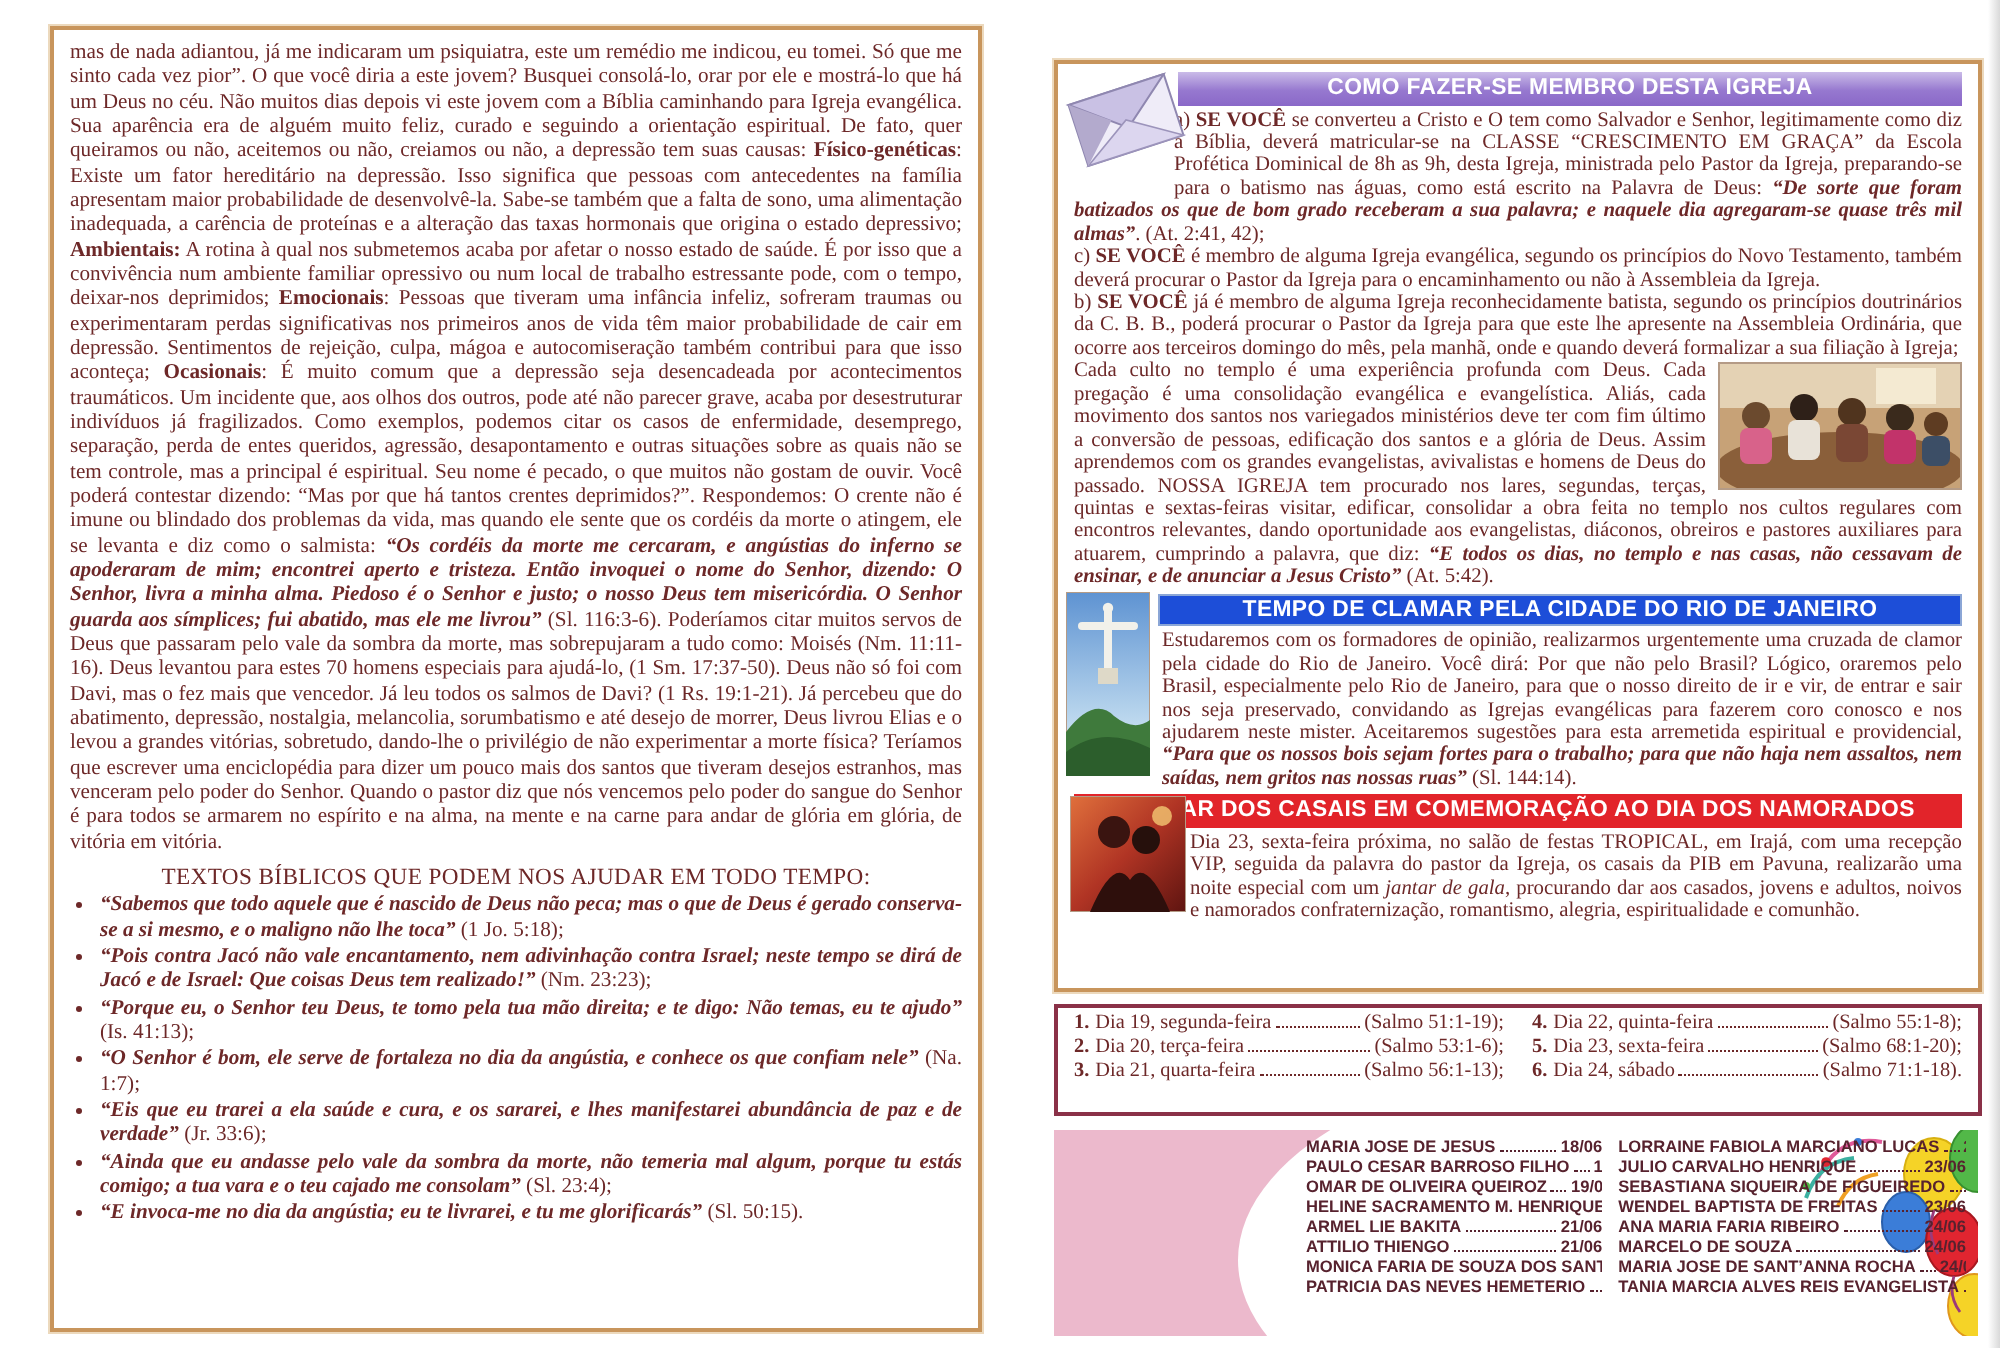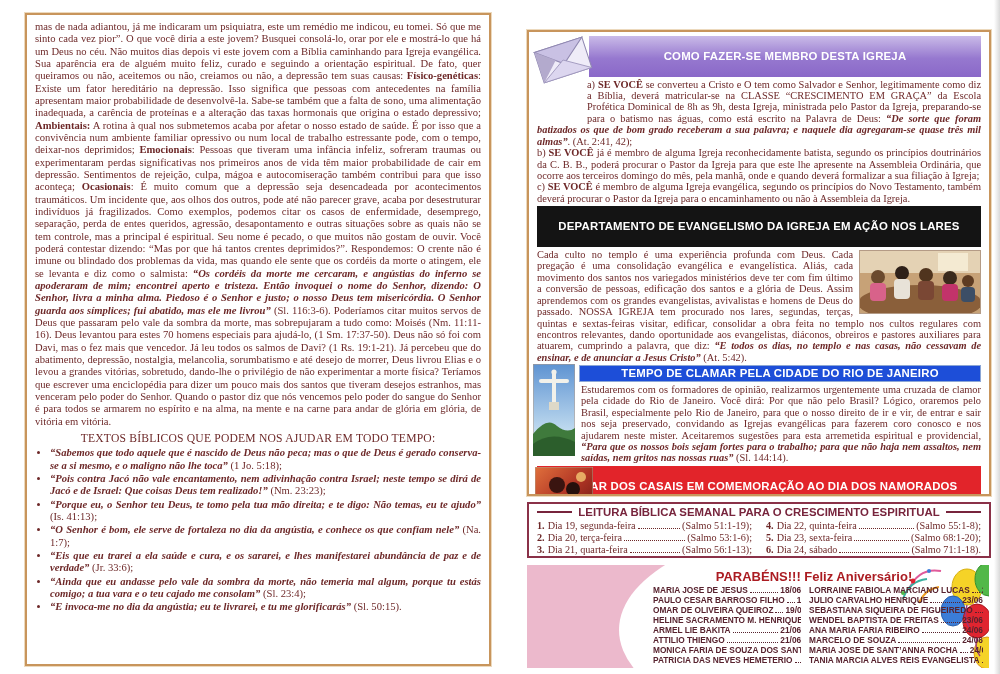--- a/index.html
+++ b/index.html
@@ -17,21 +17,21 @@
   .texts-heading{text-align:center;font-size:11.6px;letter-spacing:.2px;margin:4px 0 2px;}
   ul.verses{margin:0;padding-left:15px;}
   ul.verses li{margin-bottom:1px;}
 
   
   #main-box{position:absolute;left:527px;top:30px;width:444px;height:460px;
     border:2px solid #c8955c;outline:1px solid #ecd9bd;padding:2px 8px 0 8px;
     color:#6d2828;font-size:10.4px;line-height:1.1;text-align:justify;overflow:hidden;}
   #main-box p{margin:0;}
   .bar{font-family:"Liberation Sans",sans-serif;font-weight:bold;font-size:11.4px;
-    color:#ffffff;text-align:center;padding:14px 0;margin:2px 0 2px 0;letter-spacing:.2px;}
+    color:#ffffff;text-align:center;padding:2px 0;margin:2px 0 2px 0;letter-spacing:.2px;}
   .bar-purple{background:linear-gradient(180deg,#cabbe8 0%,#9678cf 55%,#8a68c8 100%);
     margin-left:52px;}
   .bar-black{background:#141414;}
   .bar-blue{background:#1d4ed8;border:1px solid #8ba6d6;margin-left:42px;padding:1px 0;}
   .bar-red{background:#e2242a;}
   .spacer-env{float:left;width:50px;height:38px;}
   .spacer-statue{float:left;width:44px;height:74px;}
   .spacer-couple{float:left;width:58px;height:58px;}
   #envelope-art{position:absolute;left:-7px;top:-6px;}
   .section{position:relative;}
@@ -99,26 +99,25 @@
     <svg id="envelope-art" width="66" height="58" viewBox="0 0 66 58">
       <g transform="rotate(-18 33 30)">
         <rect x="8" y="14" width="50" height="32" fill="#efecf8" stroke="#8f87b0" stroke-width="1"></rect>
         <polygon points="8,14 58,14 33,34" fill="#c9c1e4" stroke="#8f87b0" stroke-width="1"></polygon>
         <polygon points="8,46 33,30 58,46" fill="#dcd6ef" stroke="#9c94bb" stroke-width="0.8"></polygon>
         <polygon points="8,14 26,28 8,46" fill="#b3aacd"></polygon>
       </g>
     </svg>
     <div class="bar bar-purple">COMO FAZER-SE MEMBRO DESTA IGREJA</div>
     <p><span class="spacer-env"></span><span><span>a) </span><span class="b">SE VOCÊ</span><span> se converteu a Cristo e O tem como Salvador e Senhor, legitimamente como diz a Bíblia, deverá matricular-se na CLASSE “CRESCIMENTO EM GRAÇA” da Escola Profética Dominical de 8h as 9h, desta Igreja, ministrada pelo Pastor da Igreja, preparando-se para o batismo nas águas, como está escrito na Palavra de Deus: </span><span class="bi">“De sorte que foram batizados os que de bom grado receberam a sua palavra; e naquele dia agregaram-se quase três mil almas”</span><span>. (At. 2:41, 42);</span></span></p>
+    <p><span>c) </span><span class="b">SE VOCÊ</span><span> é membro de alguma Igreja evangélica, segundo os princípios do Novo Testamento, também deverá procurar o Pastor da Igreja para o encaminhamento ou não à Assembleia da Igreja.</span></p>
     <p><span>b) </span><span class="b">SE VOCÊ</span><span> já é membro de alguma Igreja reconhecidamente batista, segundo os princípios doutrinários da C. B. B., poderá procurar o Pastor da Igreja para que este lhe apresente na Assembleia Ordinária, que ocorre aos terceiros domingo do mês, pela manhã, onde e quando deverá formalizar a sua filiação à Igreja;</span></p>
-    <p><span>c) </span><span class="b">SE VOCÊ</span><span> é membro de alguma Igreja evangélica, segundo os princípios do Novo Testamento, também deverá procurar o Pastor da Igreja para o encaminhamento ou não à Assembleia da Igreja.</span></p>
   </div>
 
   <div class="section">
-    <div class="bar bar-black">DEPARTAMENTO DE EVANGELISMO DA IGREJA EM AÇÃO NOS LARES</div>
     <p>
       <svg class="photo-right" width="120" height="62" viewBox="0 0 120 62">
         <rect width="120" height="62" fill="#c7a277"></rect>
         <rect x="0" y="0" width="120" height="22" fill="#e4d2b4"></rect>
         <rect x="78" y="2" width="30" height="18" fill="#f4ead2"></rect>
         <ellipse cx="60" cy="52" rx="62" ry="18" fill="#8a5f3a"></ellipse>
         <circle cx="18" cy="26" r="7" fill="#6b4a2e"></circle>
           <rect x="10" y="32" width="16" height="18" rx="4" fill="#d8628a"></rect>
         <circle cx="42" cy="22" r="7" fill="#2e2018"></circle>
           <rect x="34" y="28" width="16" height="20" rx="4" fill="#e8e2d8"></rect>
@@ -168,25 +167,20 @@
       <circle cx="22" cy="18" r="8" fill="#3a1410"></circle>
       <circle cx="38" cy="22" r="7" fill="#26100c"></circle>
       <path d="M10,58 Q22,30 30,42 Q38,30 50,58 Z" fill="#2e0f0c"></path>
       <circle cx="46" cy="10" r="5" fill="#f4c873" opacity="0.8"></circle>
     </svg>
     <p><span class="spacer-couple"></span><span><span>Dia 23, sexta-feira próxima, no salão de festas TROPICAL, em Irajá, com uma recepção VIP, seguida da palavra do pastor da Igreja, os casais da PIB em Pavuna, realizarão uma noite especial com um </span><span class="i">jantar de gala</span><span>, procurando dar aos casados, jovens e adultos, noivos e namorados confraternização, romantismo, alegria, espiritualidade e comunhão.</span></span></p>
   </div>
 </div>
 
 <div id="reading-box">
-  <div class="rtitle-row">
-    <div class="rule"></div>
-    <div class="rtitle">LEITURA BÍBLICA SEMANAL PARA O CRESCIMENTO ESPIRITUAL</div>
-    <div class="rule"></div>
-  </div>
   <div class="rgrid">
     <div class="rrow">
         <span class="num">1.</span>
         <span>Dia 19, segunda-feira</span>
         <span class="dots"></span>
         <span>(Salmo 51:1-19);</span>
       </div>
     <div class="rrow">
         <span class="num">2.</span>
         <span>Dia 20, terça-feira</span>
@@ -232,21 +226,20 @@
       <circle cx="40" cy="12" r="2" fill="#3b7dd8"></circle>
       <circle cx="14" cy="34" r="2" fill="#52b848"></circle>
     <ellipse cx="78" cy="28" rx="15" ry="18" fill="#f5d327" stroke="#d8b010"></ellipse>
     <ellipse cx="100" cy="20" rx="14" ry="17" fill="#52b848" stroke="#379030"></ellipse>
     <ellipse cx="64" cy="52" rx="12" ry="15" fill="#3b7dd8" stroke="#2a5faa"></ellipse>
     <ellipse cx="88" cy="62" rx="14" ry="17" fill="#e02530" stroke="#a81820"></ellipse>
     <ellipse cx="98" cy="94" rx="13" ry="16" fill="#f5d327" stroke="#e0971c"></ellipse>
     <path d="M78,46 q-4,12 2,22 M88,79 q-3,10 3,18" stroke="#9c3a7a" stroke-width="1.4" fill="none"></path>
   </svg>
   <div class="bd-content">
-    <div class="bd-title">PARABÉNS!!! Feliz Aniversário!</div>
     <div class="bd-grid">
       <div class="brow">
           <span>MARIA JOSE DE JESUS</span>
           <span class="dots"></span>
           <span>18/06</span>
         </div>
       <div class="brow">
           <span>PAULO CESAR BARROSO FILHO</span>
           <span class="dots"></span>
           <span>18/06</span>

